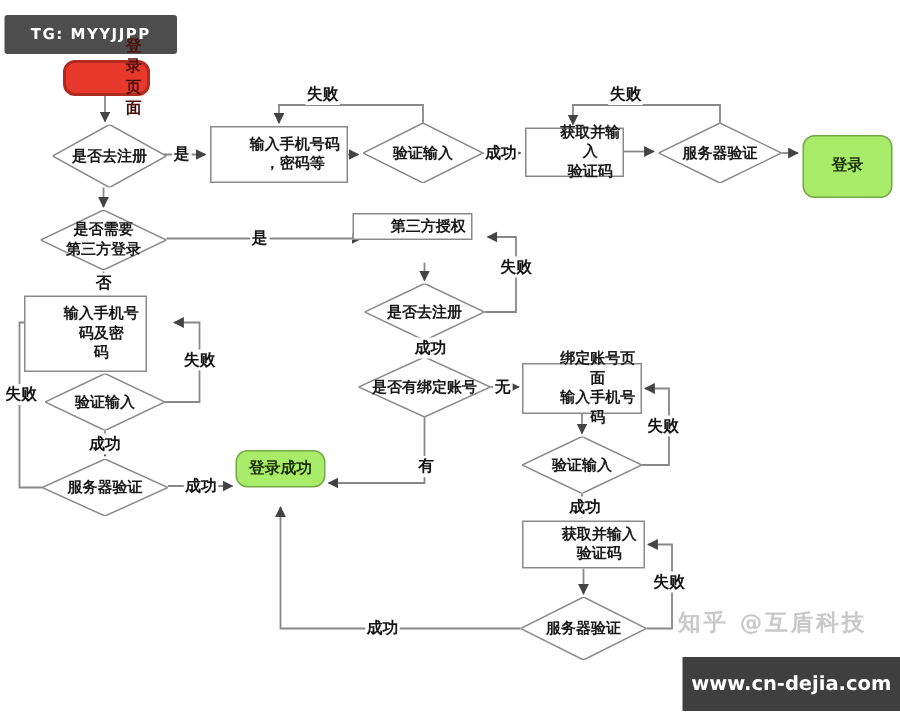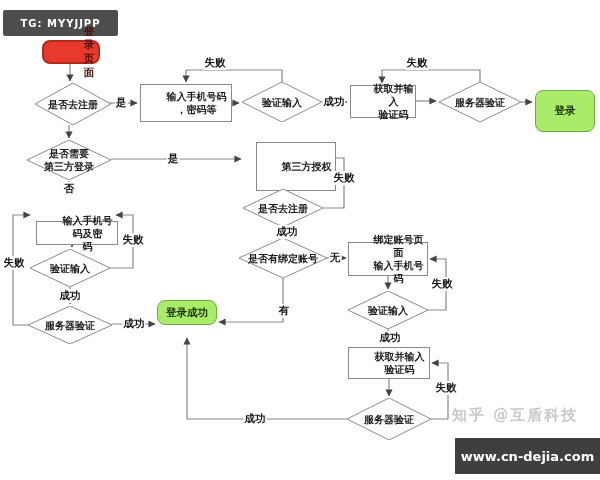--- a/index.html
+++ b/index.html
@@ -79,22 +79,22 @@
       <div class="node process" style="left: 350px; top: 85px; width: 66px; height: 33px;"><span class="lbl">获取并输入
 验证码</span></div>
       <div class="node decision" style="left: 439px; top: 82px; width: 82px; height: 40px;"><svg width="82" height="40">
           <polygon points="41,0 82,20 41,40 0,20" fill="#ffffff" stroke="#8a8a8a" stroke-width="1"></polygon>
         </svg><span class="lbl">服务器验证</span></div>
       <div class="node term-green" style="left: 535px; top: 90px; width: 60px; height: 42px;"><span class="lbl">登录</span></div>
       <div class="node decision" style="left: 27px; top: 140px; width: 84px; height: 40px;"><svg width="84" height="40">
           <polygon points="42,0 84,20 42,40 0,20" fill="#ffffff" stroke="#8a8a8a" stroke-width="1"></polygon>
         </svg><span class="lbl">是否需要
 第三方登录</span></div>
-      <div class="node process" style="left: 256px; top: 142px; width: 80px; height: 49px;"><span class="lbl">第三方授权</span></div>
-      <div class="node process" style="left: 36px; top: 197px; width: 82px; height: 24px; margin-top: 24px;"><span class="lbl">输入手机号码及密
+      <div class="node process" style="left: 235px; top: 142px; width: 80px; height: 18px;"><span class="lbl">第三方授权</span></div>
+      <div class="node process" style="left: 16px; top: 197px; width: 82px; height: 51px;"><span class="lbl">输入手机号码及密
 码</span></div>
       <div class="node decision" style="left: 30px; top: 249px; width: 80px; height: 38px;"><svg width="80" height="38">
           <polygon points="40,0 80,19 40,38 0,19" fill="#ffffff" stroke="#8a8a8a" stroke-width="1"></polygon>
         </svg><span class="lbl">验证输入</span></div>
       <div class="node decision" style="left: 28px; top: 306px; width: 84px; height: 38px;"><svg width="84" height="38">
           <polygon points="42,0 84,19 42,38 0,19" fill="#ffffff" stroke="#8a8a8a" stroke-width="1"></polygon>
         </svg><span class="lbl">服务器验证</span></div>
       <div class="node term-green" style="left: 157px; top: 300px; width: 60px; height: 25px;"><span class="lbl">登录成功</span></div>
       <div class="node decision" style="left: 243px; top: 189px; width: 80px; height: 38px;"><svg width="80" height="38">
           <polygon points="40,0 80,19 40,38 0,19" fill="#ffffff" stroke="#8a8a8a" stroke-width="1"></polygon>

